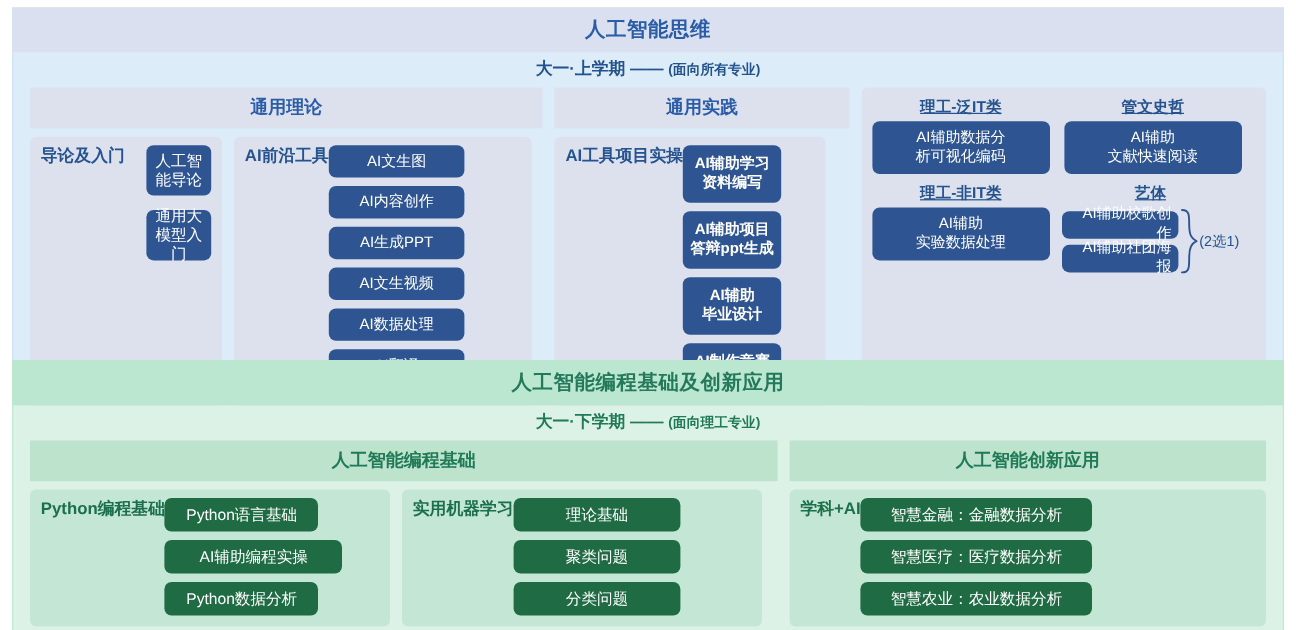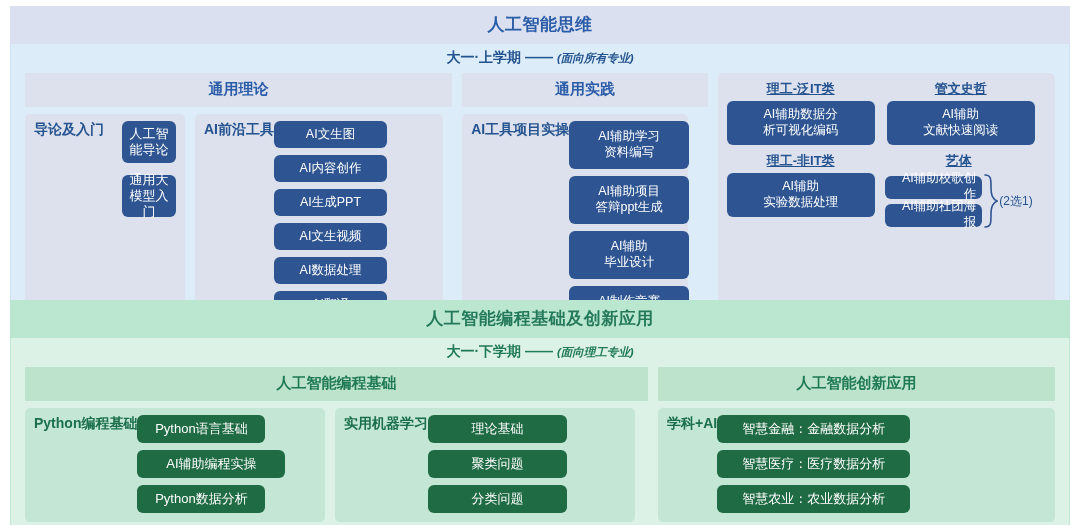--- a/index.html
+++ b/index.html
@@ -12,21 +12,21 @@
 
   
   .panel{position:absolute;left:10px;width:1060px;box-sizing:border-box;}
   .panel-head{
     text-align:center;font-weight:bold;font-size:17px;letter-spacing:.5px;
     padding:7px 0 8px;
   }
   .panel-sub{
     text-align:center;font-weight:bold;font-size:14px;padding:5px 0 6px;
   }
-  .panel-sub .paren{font-size:11.5px;font-weight:bold;font-style:italic;}
+  .panel-sub .paren{font-size:11.5px;font-weight:bold;}
 
   
   .blue .panel-head{background:#dae0f0;color:#2a5ca8;}
   .blue .panel-body-wrap{background:#dcecf8;border:1px solid #cfe2f2;border-top:none;}
   .blue .panel-sub{color:#23538f;}
 
   
   .green .panel-head{background:#bbe7d1;color:#24795a;}
   .green .panel-body-wrap{background:#ddf2e7;border:1px solid #bfe7d2;border-top:none;}
   .green .panel-sub{color:#1f7a55;}
@@ -67,21 +67,21 @@
 
   
   .g-intro{width:160px;}
   .g-intro .pill{width:100%;height:42px;font-size:13px;margin-left:18px;}
   .g-intro .pill-grid{gap:12px;}
   .g-tools{width:248px;}
   .g-tools .pill{width:113px;height:27px;}
 
   
   .g-proj{width:226px;}
-  .g-proj .pill{width:120px;height:48px;}
+  .g-proj .pill{width:82px;height:48px;font-weight:bold;}
 
   
   .g-major{width:100%;display:flex;flex-direction:column;gap:2px;}
   .major-row{display:flex;gap:12px;}
   .major-cell{width:148px;display:flex;flex-direction:column;align-items:center;}
   .cat-label{
     font-size:13px;font-weight:bold;color:#24538f;
     text-decoration:underline;margin-bottom:3px;white-space:nowrap;
   }
   .major-cell .pill{width:100%;height:44px;}

